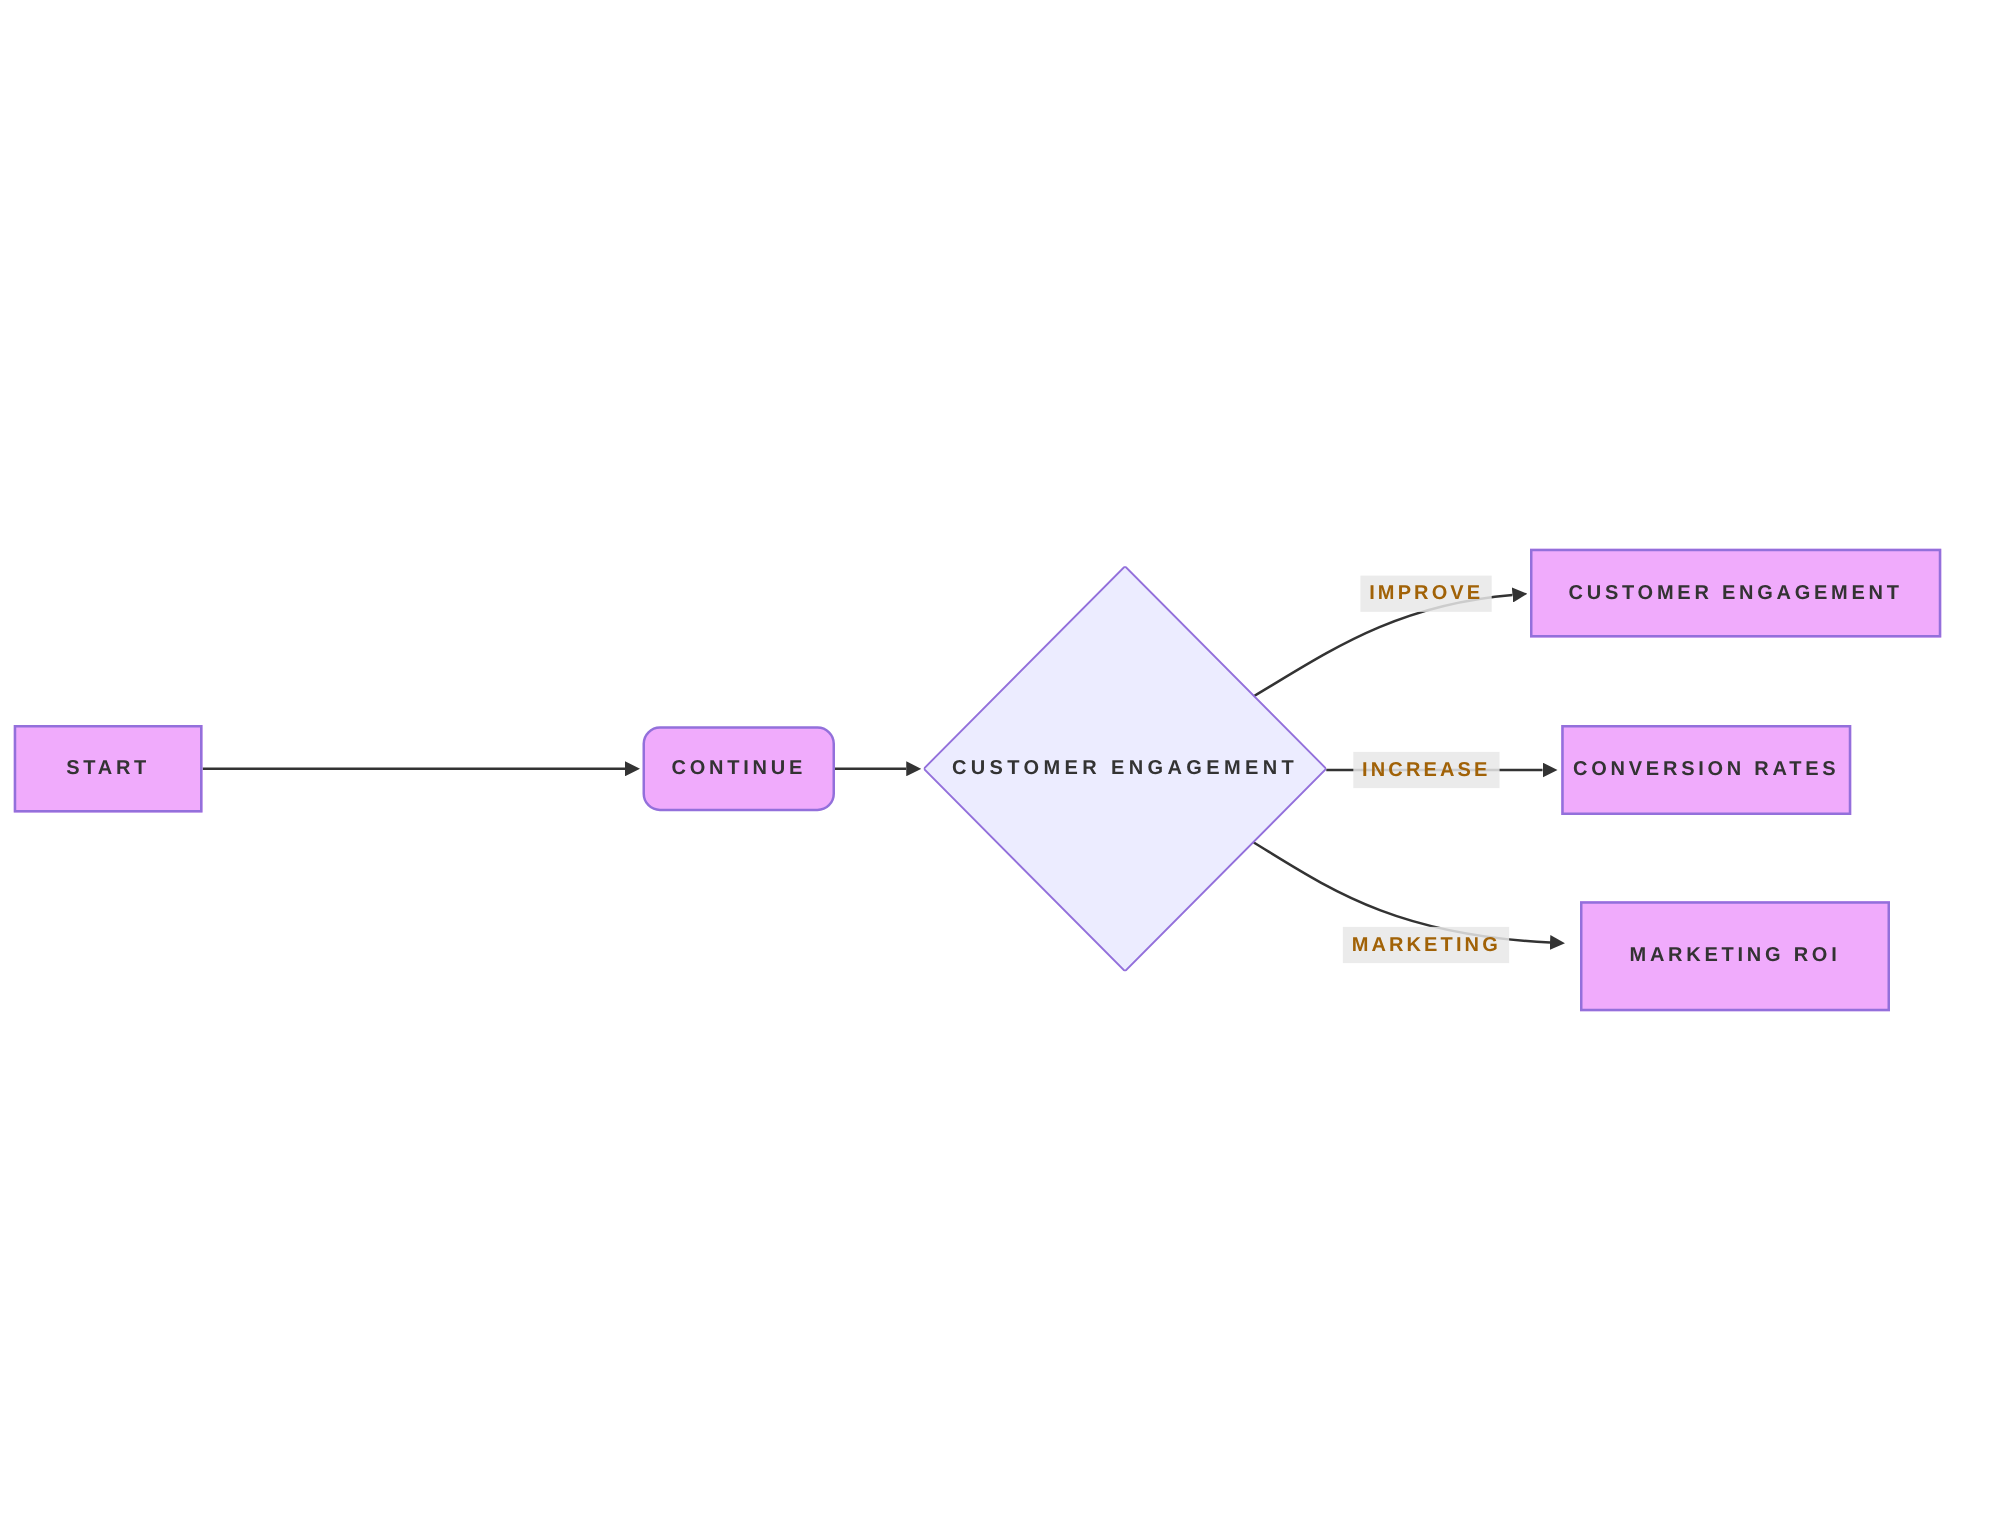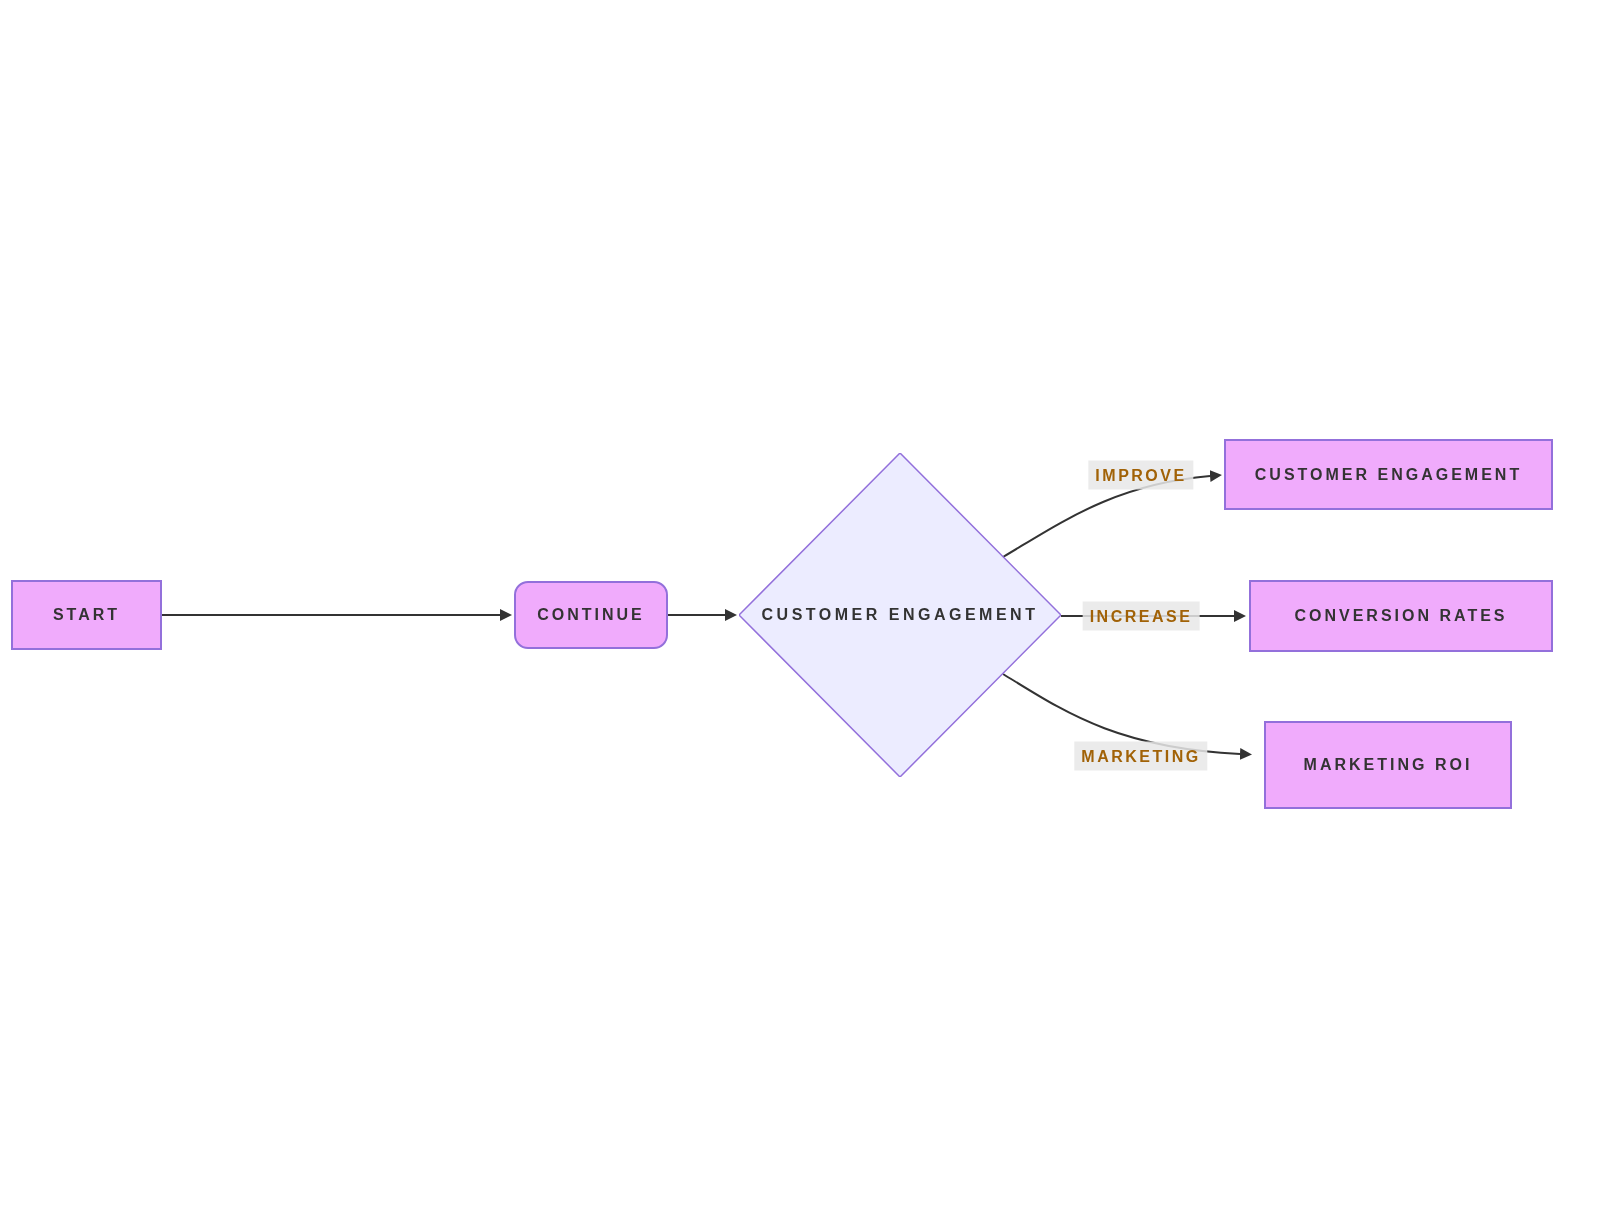--- a/index.html
+++ b/index.html
@@ -100,21 +100,21 @@
     <svg width="322" height="324" viewBox="0 0 322 324" xmlns="http://www.w3.org/2000/svg">
       <polygon points="161,0 322,162 161,324 0,162" fill="#ECECFF" stroke="#9370DB" stroke-width="1.5"></polygon>
     </svg>
     <div class="diamond-label">CUSTOMER ENGAGEMENT</div>
   </div>
 
   <div class="node" style="left:1224px; top:439px; width:329px; height:71px;">
     <span>CUSTOMER ENGAGEMENT</span>
   </div>
 
-  <div class="node" style="left:1249px; top:580px; width:304px; height:72px;">
+  <div class="node" style="left:1249px; top:580px; width:232px; height:72px;">
     <span>CONVERSION RATES</span>
   </div>
 
   <div class="node" style="left:1264px; top:721px; width:248px; height:88px;">
     <span>MARKETING ROI</span>
   </div>
 
 
   <div class="edge-label" style="left:1141px; top:475px;">IMPROVE</div>
 

